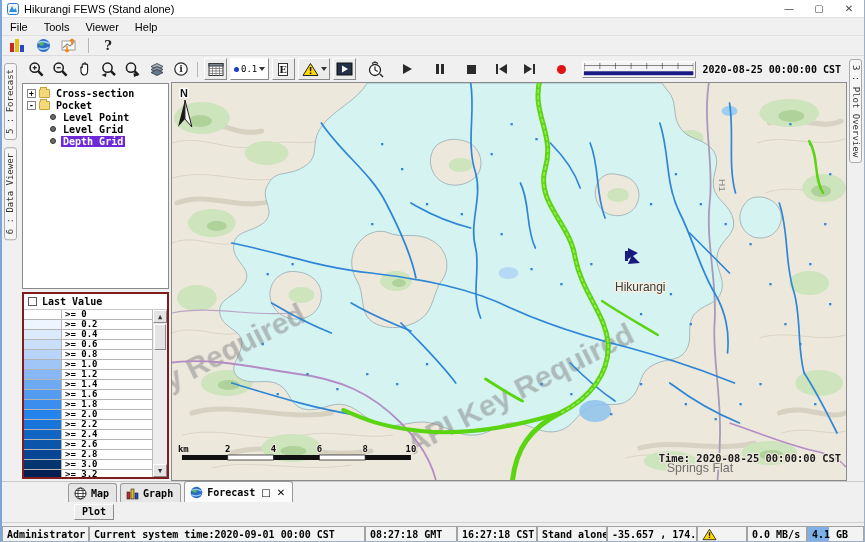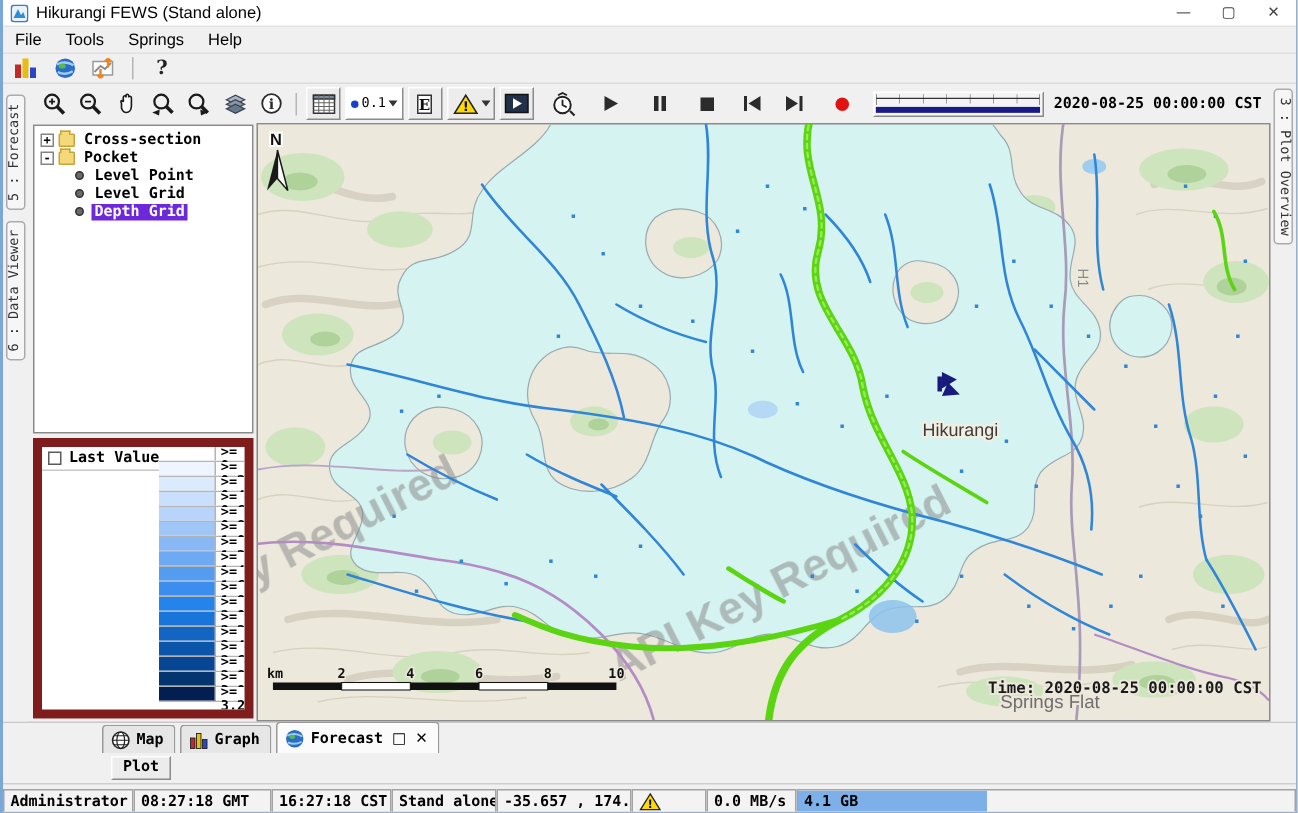--- a/index.html
+++ b/index.html
@@ -72,22 +72,22 @@
   .expander { width:9px; height:9px; border:1px solid #848484; background:#fff; margin:0 3px 0 4px;
     display:flex; align-items:center; justify-content:center; font-size:8px; line-height:7px; flex:0 0 auto;}
   .folder { width:11px; height:9px; background:#f3d97a; border:1px solid #caa23c; border-radius:1px;
     margin-right:4px; position:relative; flex:0 0 auto; }
   .folder:before { content:""; position:absolute; top:-3px; left:0; width:5px; height:2px;
     background:#f3d97a; border:1px solid #caa23c; border-bottom:none; }
   .leafdot { width:6px; height:6px; border-radius:50%; background:#6a6a6a; border:1px solid #333;
     margin:0 5px 0 27px; flex:0 0 auto; }
   .tlabel { padding:0 2px; }
   .tlabel.sel { background:#6d28d9; color:#fff; }
-  .legendbox { flex:1; border:6px solid #7f1d1d; background:#fff; margin-top:3px; display:flex;
-    flex-direction:row; overflow:hidden; }
+  .legendbox { flex:1; border:2px solid #7f1d1d; background:#fff; margin-top:3px; display:flex;
+    flex-direction:column; overflow:hidden; }
   .legendhead { height:16px; display:flex; align-items:center; padding-left:4px; font-weight:bold;
     border-bottom:1px solid #c8c8c8; flex:0 0 auto; }
   .cbx { width:9px; height:9px; border:1px solid #5a5a5a; background:#fff; margin-right:5px; }
   .legendlist { flex:1; display:flex; min-height:0; }
   .lrows { flex:1; overflow:hidden; border-right:1px solid #bbb; }
   .lrow { height:10px; display:flex; border-bottom:1px solid #b4b4b4; }
   .lswatch { width:38px; border-right:1px solid #b4b4b4; flex:0 0 auto; }
   .llabel { flex:1; background:#fff; font-size:9px; line-height:9px; font-weight:bold; padding-left:3px; }
   .lscroll { width:14px; background:#ececec; display:flex; flex-direction:column;
     justify-content:space-between; flex:0 0 auto; }
@@ -127,21 +127,21 @@
   <div class="win-controls">
     <div class="win-btn">—</div>
     <div class="win-btn">▢</div>
     <div class="win-btn">✕</div>
   </div>
 </div>
 
 <div class="menubar">
   <span class="menu-item">File</span>
   <span class="menu-item">Tools</span>
-  <span class="menu-item">Springs</span>
+  <span class="menu-item">Viewer</span>
   <span class="menu-item">Help</span>
 </div>
 
 <div class="toolbar1">
   <div class="t1btn">
     <span class="dbbars">
       <i style="height:9px;background:#c42828"></i>
         <i style="height:13px;background:#e8bc10"></i>
         <i style="height:7px;background:#2846c8"></i>
     </span>
@@ -678,20 +678,21 @@
     <span class="tabctl">✕</span>
   </div>
 </div>
 
 <div class="logsrow">
   <span class="logsbtn">Plot</span>
 </div>
 
 <div class="statusbar">
   <div class="scell" style="width:87px">Administrator</div>
+  <div class="scell" style="width:276px">Current system time:2020-09-01 00:00 CST</div>
   <div class="scell" style="width:92px">08:27:18 GMT</div>
   <div class="scell" style="width:80px">16:27:18 CST</div>
   <div class="scell" style="width:70px">Stand alone</div>
   <div class="scell" style="width:90px">-35.657 , 174.199</div>
   <div class="scell" style="width:50px">
     <svg width="15" height="13" viewBox="0 0 17 15">
         <polygon points="8.5,1.5 16,13.5 1,13.5" fill="#ffd900" stroke="#222" stroke-width="1"></polygon>
         <text x="8.5" y="12" text-anchor="middle" font-family="DejaVu Sans, sans-serif" font-size="9" font-weight="bold" fill="#111">!</text>
       </svg>
   </div>

